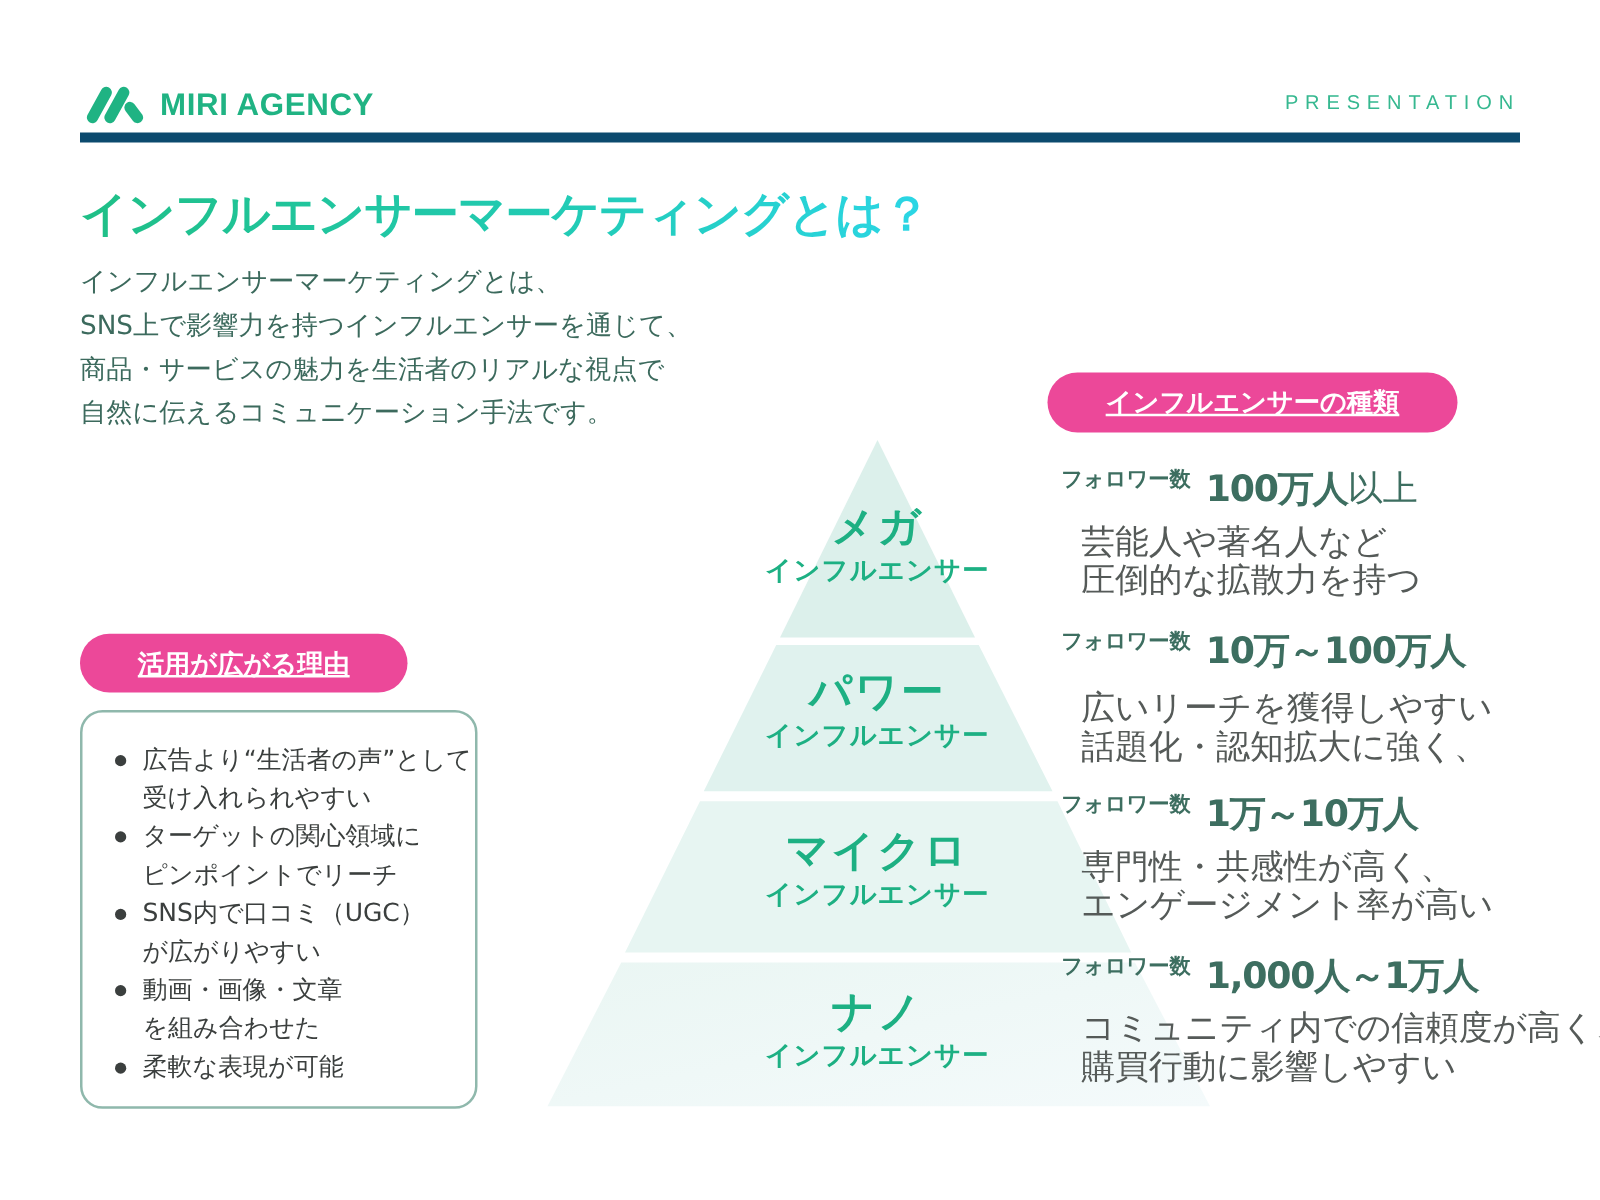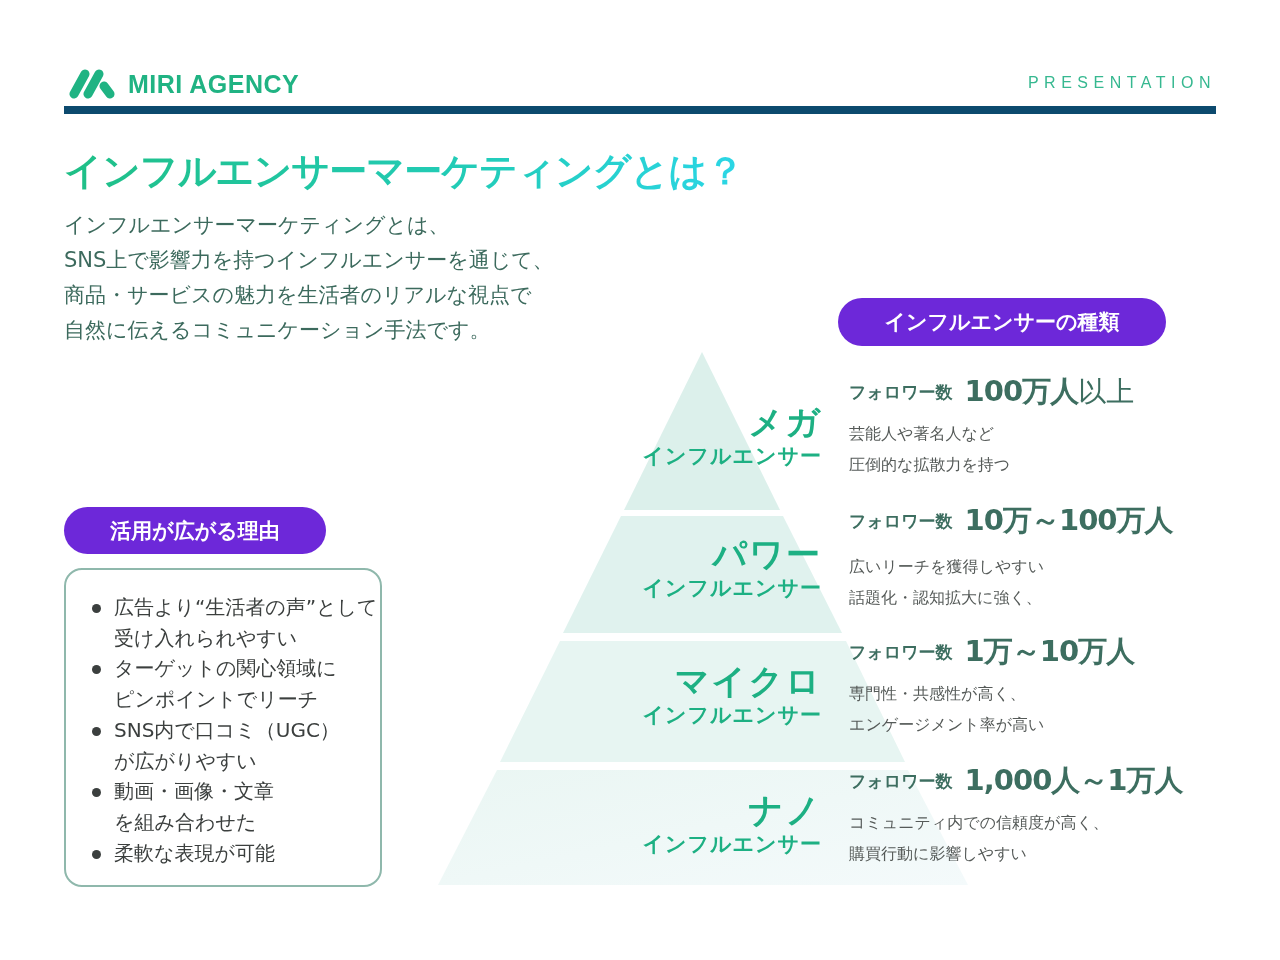--- a/index.html
+++ b/index.html
@@ -11,40 +11,40 @@
   .logo svg { width: 48px; height: 32px; }
   .logo-text { margin-left: 12px; font-family: "Liberation Sans", sans-serif; font-weight: 700; font-size: 25px; color: #20b383; letter-spacing: 0.5px; }
   .pres { position: absolute; right: 0; top: 14px; font-family: "Liberation Sans", sans-serif; font-size: 16px; letter-spacing: 5.5px; color: #36b890; }
 
   .title { position: absolute; left: 64px; top: 146px; font-size: 38px; font-weight: 700; letter-spacing: -1px; white-space: nowrap;
            background: linear-gradient(90deg, #1fbf86 0%, #22ccb8 60%, #2bd6e6 100%); -webkit-background-clip: text; background-clip: text; color: transparent; }
 
   .intro { position: absolute; left: 64px; top: 208px; font-size: 21px; line-height: 35px; color: #3c6a5d; }
   .intro div { white-space: nowrap; }
 
-  .pill { position: absolute; background: #6d28d9; color: #fff; font-weight: 700; border-radius: 26px; display: flex; align-items: center; justify-content: center; white-space: nowrap; }
+  .pill { position: absolute; background: #ec4899; color: #fff; font-weight: 700; border-radius: 26px; display: flex; align-items: center; justify-content: center; white-space: nowrap; text-decoration: underline; }
   .pill-types { left: 838px; top: 298px; width: 328px; height: 48px; font-size: 21px; }
   .pill-reasons { left: 64px; top: 507px; width: 262px; height: 47px; font-size: 21px; }
 
   .reasons-box { position: absolute; left: 64px; top: 568px; width: 318px; height: 319px; border: 2px solid #8fb8ac; border-radius: 18px; padding: 22px 12px 0 24px; }
   .reasons-box ul { list-style: none; }
   .reasons-box li { position: relative; padding-left: 24px; font-size: 20px; line-height: 30.7px; color: #3b3f3e; white-space: nowrap; }
   .reasons-box li .bullet { position: absolute; left: 2px; top: 12px; width: 9px; height: 9px; border-radius: 50%; background: #3b3f3e; }
 
   .pyramid { position: absolute; left: 0; top: 0; width: 1280px; height: 960px; pointer-events: none; }
-  .tier-label { position: absolute; text-align: right; width: 240px; left: 582px; }
+  .tier-label { position: absolute; text-align: center; width: 240px; left: 582px; }
   .tier-name { font-size: 34px; font-weight: 700; color: #1db083; line-height: 40px; letter-spacing: 2px; }
   .tier-sub { font-size: 21px; font-weight: 700; color: #1db083; line-height: 28px; letter-spacing: 1px; }
 
   .tier-info { position: absolute; left: 849px; }
-  .follow-row { display: flex; align-items: center; white-space: nowrap; }
+  .follow-row { display: flex; align-items: flex-start; white-space: nowrap; }
   .follow-label { font-size: 17px; font-weight: 700; color: #3d6e60; margin-right: 12px; }
   .follow-value { font-size: 29px; font-weight: 700; color: #3d6e60; letter-spacing: -1px; }
   .follow-suffix { font-size: 28px; color: #3d6e60; }
-  .desc { font-size: 16px; line-height: 31px; color: #555a58; margin-top: 6px; white-space: nowrap; }
+  .desc { font-size: 27px; line-height: 31px; color: #555a58; margin-top: 6px; white-space: nowrap; margin-left: 16px; }
 </style>
 </head>
 <body>
 
 <div class="header">
   <div class="logo">
     <svg viewBox="0 0 48 32">
       <line x1="6" y1="26" x2="17" y2="6" stroke="#1fb383" stroke-width="9" stroke-linecap="round"></line>
       <line x1="20" y1="26" x2="31" y2="6" stroke="#1fb383" stroke-width="9" stroke-linecap="round"></line>
       <line x1="36" y1="18" x2="42" y2="26" stroke="#1fb383" stroke-width="9" stroke-linecap="round"></line>

